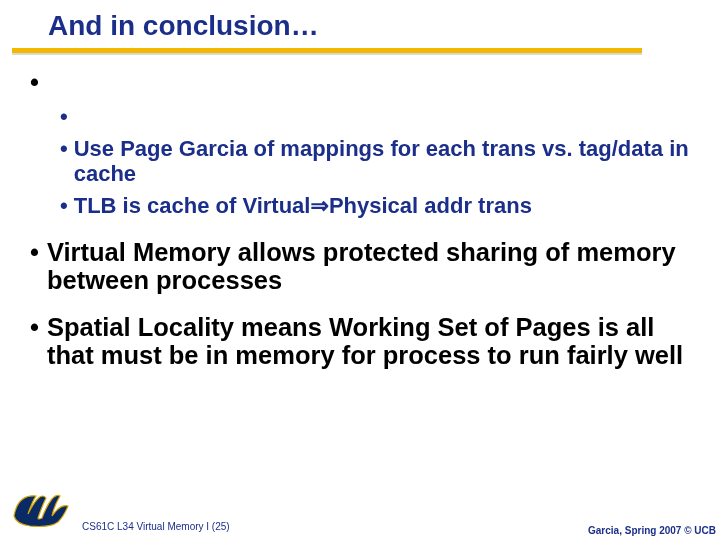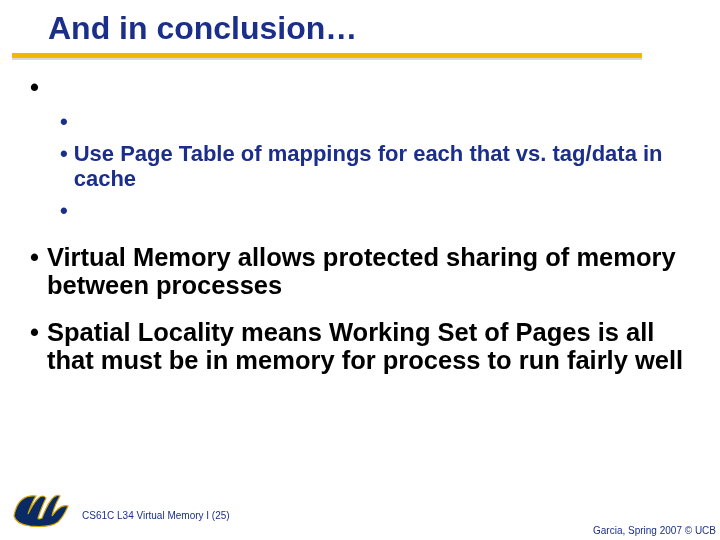--- a/index.html
+++ b/index.html
@@ -15,21 +15,21 @@
     width: 100%;
     height: 100%;
     position: relative;
     padding: 0;
   }
   .title-wrap {
     padding: 10px 0 0 48px;
   }
   .title {
     color: #1b2f8a;
-    font-size: 32px;
+    font-size: 28px;
     font-weight: bold;
     letter-spacing: 0px;
   }
   .underline-block {
     margin-top: 6px;
     margin-left: 12px;
   }
   .underline-yellow {
     height: 5px;
     background: #f4b700;
@@ -76,30 +76,31 @@
   .logo {
     position: absolute;
     left: 8px;
     bottom: 10px;
     width: 68px;
     height: 44px;
   }
   .foot-left {
     position: absolute;
     left: 82px;
-    bottom: 19px;
+    bottom: 8px;
     font-size: 10px;
     color: #1b2f8a;
   }
   .foot-right {
     position: absolute;
     right: 4px;
     bottom: 4px;
     font-size: 10px;
     color: #1b2f8a;
+    font-weight: bold;
   }
 </style>
 </head>
 <body>
 
 <div class="slide">
 
   <div class="title-wrap">
     <div class="title">And in conclusion…</div>
   </div>
@@ -114,26 +115,29 @@
       <span class="dot">•</span>
     </div>
 
     <div class="b2">
       <span class="dot">•</span>
     </div>
 
     <div class="b2">
       <span class="dot">•</span>
       <span>
-        <span>Use Page Table of mappings </span><span>for each that </span><span>vs. tag/data in cache</span>
+        <span>Use Page Garcia of mappings </span><span>for each trans </span><span>vs. tag/data in cache</span>
       </span>
     </div>
 
     <div class="b2">
       <span class="dot">•</span>
+      <span>
+        <span>TLB is cache of Virtual</span><span class="arrow">⇒</span><span>Physical addr trans</span>
+      </span>
     </div>
 
     <div class="gap"></div>
 
     <div class="b1">
       <span class="dot">•</span>
       <span>Virtual Memory allows protected sharing of memory between processes</span>
     </div>
 
     <div class="gap"></div>

